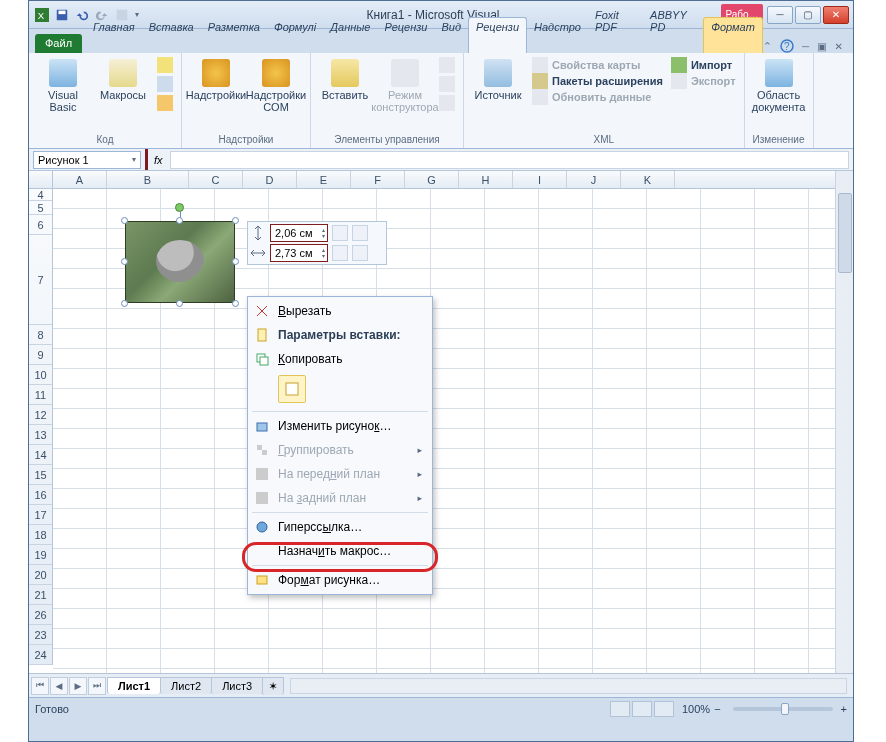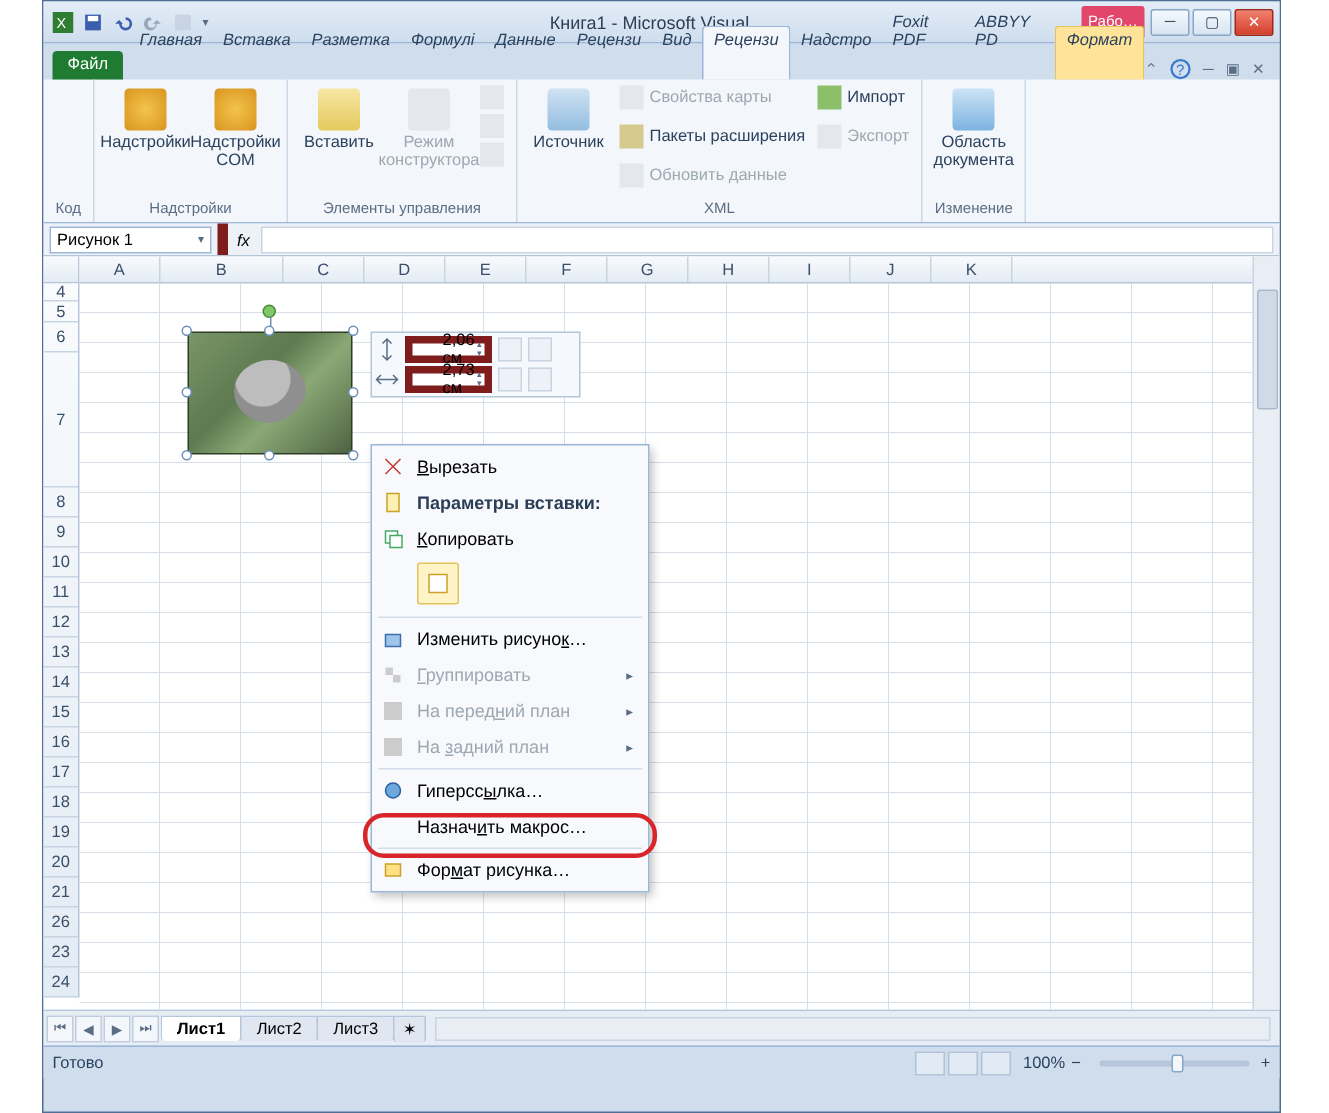--- a/index.html
+++ b/index.html
@@ -20,46 +20,46 @@
   .rtab.fmt { background: #ffe399; border: 1px solid #e3c45a; border-bottom: none; }
   .tab-tools { margin-left: auto; display: flex; gap: 8px; padding-right: 10px; align-items: center; }
   .ribbon { background: #f3f6fa; border-bottom: 1px solid #9bb6d6; height: 96px; display: flex; font-size: 11px; }
   .rgroup { border-right: 1px solid #cbd8e8; padding: 4px 8px 0; display: flex; flex-direction: column; align-items: center; }
   .rgroup .row { display: flex; gap: 8px; align-items: flex-start; }
   .rgroup .lbl { color: #5a6d84; font-size: 10px; margin-top: auto; padding-bottom: 3px; }
   .big-btn { display: flex; flex-direction: column; align-items: center; width: 52px; padding-top: 2px; color: #2b425f; font-size: 11px; line-height: 1.1; text-align: center; gap: 2px; }
   .big-ico { width: 28px; height: 28px; border-radius: 3px; }
   .side-btns { display: flex; flex-direction: column; gap: 3px; }
   .small-ico { width: 16px; height: 16px; }
-  .xml-col { display: flex; flex-direction: column; gap: 10px; font-size: 11px; color: #2b425f; }
+  .xml-col { display: flex; flex-direction: column; gap: 0; font-size: 11px; color: #2b425f; font-weight: bold; }
   .xml-row { display: flex; align-items: center; gap: 4px; white-space: nowrap; }
   .disabled-txt { color: #9da8b3; }
   .formulabar { height: 22px; background: #edf2f8; border-bottom: 1px solid #b6c6da; display: flex; align-items: center; font-size: 11px; }
   .namebox { width: 108px; height: 18px; margin: 0 4px; background: #fff; border: 1px solid #9bb6d6; padding: 0 4px; display: flex; align-items: center; justify-content: space-between; }
   .namebox .dd { color: #5a6d84; font-size: 8px; }
-  .fx-area { display: flex; align-items: center; gap: 6px; padding-left: 6px; border-left: 7px solid #7f1d1d; height: 100%; }
+  .fx-area { display: flex; align-items: center; gap: 6px; padding-left: 6px; border-left: 3px solid #7f1d1d; height: 100%; }
   .fx-sym { font-style: italic; color: #6a7b90; }
   .grid-area { position: relative; height: 502px; background: #fff; overflow: hidden; }
   .colheads { position: absolute; top: 0; left: 24px; right: 18px; height: 18px; background: linear-gradient(#f9fbfd,#e3ebf4); border-bottom: 1px solid #b6c6da; display: flex; }
   .colheads div { width: 54px; border-right: 1px solid #c8d4e2; text-align: center; font-size: 11px; color: #3a4f68; line-height: 18px; }
   .corner { position: absolute; top: 0; left: 0; width: 24px; height: 18px; background: linear-gradient(#f9fbfd,#e3ebf4); border-right: 1px solid #b6c6da; border-bottom: 1px solid #b6c6da; }
   .rowheads { position: absolute; top: 18px; left: 0; width: 24px; background: linear-gradient(#f9fbfd,#e3ebf4); border-right: 1px solid #b6c6da; }
   .rowheads div { height: 20px; text-align: center; font-size: 11px; color: #3a4f68; line-height: 20px; border-bottom: 1px solid #c8d4e2; }
   .gridlines { position: absolute; top: 18px; left: 24px; right: 18px; bottom: 0; background-image: linear-gradient(to right,#d6dee8 1px,transparent 1px),linear-gradient(to bottom,#d6dee8 1px,transparent 1px); background-size: 54px 100%, 100% 20px; background-position: -1px 0, 0 -1px; }
   .vscroll { position: absolute; top: 0; right: 0; width: 18px; height: 100%; background: #e9eef5; border-left: 1px solid #c8d4e2; }
   .vscroll .thumb { position: absolute; top: 22px; left: 2px; width: 14px; height: 80px; background: #cfdae8; border: 1px solid #abb9cc; border-radius: 2px; }
   .pic { position: absolute; top: 50px; left: 96px; width: 110px; height: 82px; }
   .pic-img { width: 100%; height: 100%; background: linear-gradient(135deg,#7a9668,#5d7a50 40%,#8ba876 60%,#4e6342); border: 1px solid #2d3e24; position: relative; overflow: hidden; }
   .pic-img::after { content: ""; position: absolute; top: 18px; left: 30px; width: 48px; height: 42px; background: radial-gradient(circle at 40% 30%,#bdbdbd 0 18px,#8f8f8f 19px 30px,transparent 31px),radial-gradient(circle at 15% 15%,#aeaeae 0 12px,transparent 13px),radial-gradient(circle at 85% 15%,#aeaeae 0 12px,transparent 13px); border-radius: 50%; }
   .pic .handle { position: absolute; width: 7px; height: 7px; background: #fff; border: 1px solid #6b8fbb; border-radius: 50%; }
   .pic .rot { position: absolute; top: -18px; left: 50%; width: 9px; height: 9px; margin-left: -5px; background: #7fc96b; border: 1px solid #4a8a36; border-radius: 50%; }
   .pic .rot-line { position: absolute; top: -10px; left: 50%; width: 1px; height: 10px; background: #6b8fbb; }
   .mini-toolbar { position: absolute; top: 50px; left: 218px; width: 140px; background: #f5f8fc; border: 1px solid #b6c6da; padding: 2px; display: flex; flex-direction: column; gap: 2px; font-size: 11px; }
   .mini-row { display: flex; align-items: center; gap: 4px; }
-  .mini-input { width: 58px; height: 18px; background: #fff; border: 5px solid #7f1d1d; display: flex; align-items: center; justify-content: space-between; padding: 0 2px 0 20px; }
+  .mini-input { width: 58px; height: 18px; background: #fff; border: 1px solid #7f1d1d; display: flex; align-items: center; justify-content: space-between; padding: 0 2px 0 4px; }
   .spin { display: flex; flex-direction: column; font-size: 6px; line-height: 6px; color: #5a6d84; }
   .mini-ico { width: 16px; height: 16px; background: #eef2f8; border: 1px solid #c8d4e2; }
   .ctxmenu { position: absolute; top: 125px; left: 218px; width: 186px; background: #f7f9fc; border: 1px solid #9bb6d6; box-shadow: 2px 3px 6px rgba(0,0,0,.25); padding: 2px 0; font-size: 12px; }
   .ctxmenu .mi { display: flex; align-items: center; height: 24px; padding: 0 10px 0 4px; }
   .ctxmenu .mi .micon { width: 20px; height: 18px; margin-right: 6px; display: flex; align-items: center; justify-content: center; }
   .ctxmenu .mi.group-title { font-weight: 600; color: #2b3e56; }
   .ctxmenu .mi.dim { color: #9da8b3; }
   .ctxmenu .mi .arrow { margin-left: auto; font-size: 9px; color: #5a6d84; }
   .ctxmenu .paste-opts { padding: 4px 0 6px 30px; }
   .paste-ico { width: 28px; height: 28px; background: #fff3c8; border: 1px solid #e3c45a; border-radius: 2px; display: flex; align-items: center; justify-content: center; }
@@ -134,20 +134,36 @@
           <text x="4" y="11" font-size="10" fill="#3b7acb">?</text>
         </svg>
       <span style="font-size:10px;color:#5a6d84">─</span>
       <span style="font-size:10px;color:#5a6d84">▣</span>
       <span style="font-size:10px;color:#5a6d84">✕</span>
     </div>
   </div>
 
   <div class="ribbon">
     <div class="rgroup">
+      <div class="row">
+        <div class="big-btn">
+          <div class="big-ico" style="background:linear-gradient(#cbe3f6,#7db3e0)"></div>
+          <span style="white-space:pre-line">Visual
+Basic</span>
+        </div>
+        <div class="big-btn">
+          <div class="big-ico" style="background:linear-gradient(#f5f0d6,#e5d98c)"></div>
+          <span>Макросы</span>
+        </div>
+        <div class="side-btns">
+          <div class="small-ico" style="background:#f3e27a"></div>
+          <div class="small-ico" style="background:#cddced"></div>
+          <div class="small-ico" style="background:#f5c66a"></div>
+        </div>
+      </div>
       <div class="lbl">Код</div>
     </div>
     <div class="rgroup">
       <div class="row">
         <div class="big-btn">
           <div class="big-ico" style="background:radial-gradient(circle,#f4c44a,#d89420)"></div>
           <span>Надстройки</span>
         </div>
         <div class="big-btn">
           <div class="big-ico" style="background:radial-gradient(circle,#f4c44a,#d89420)"></div>

